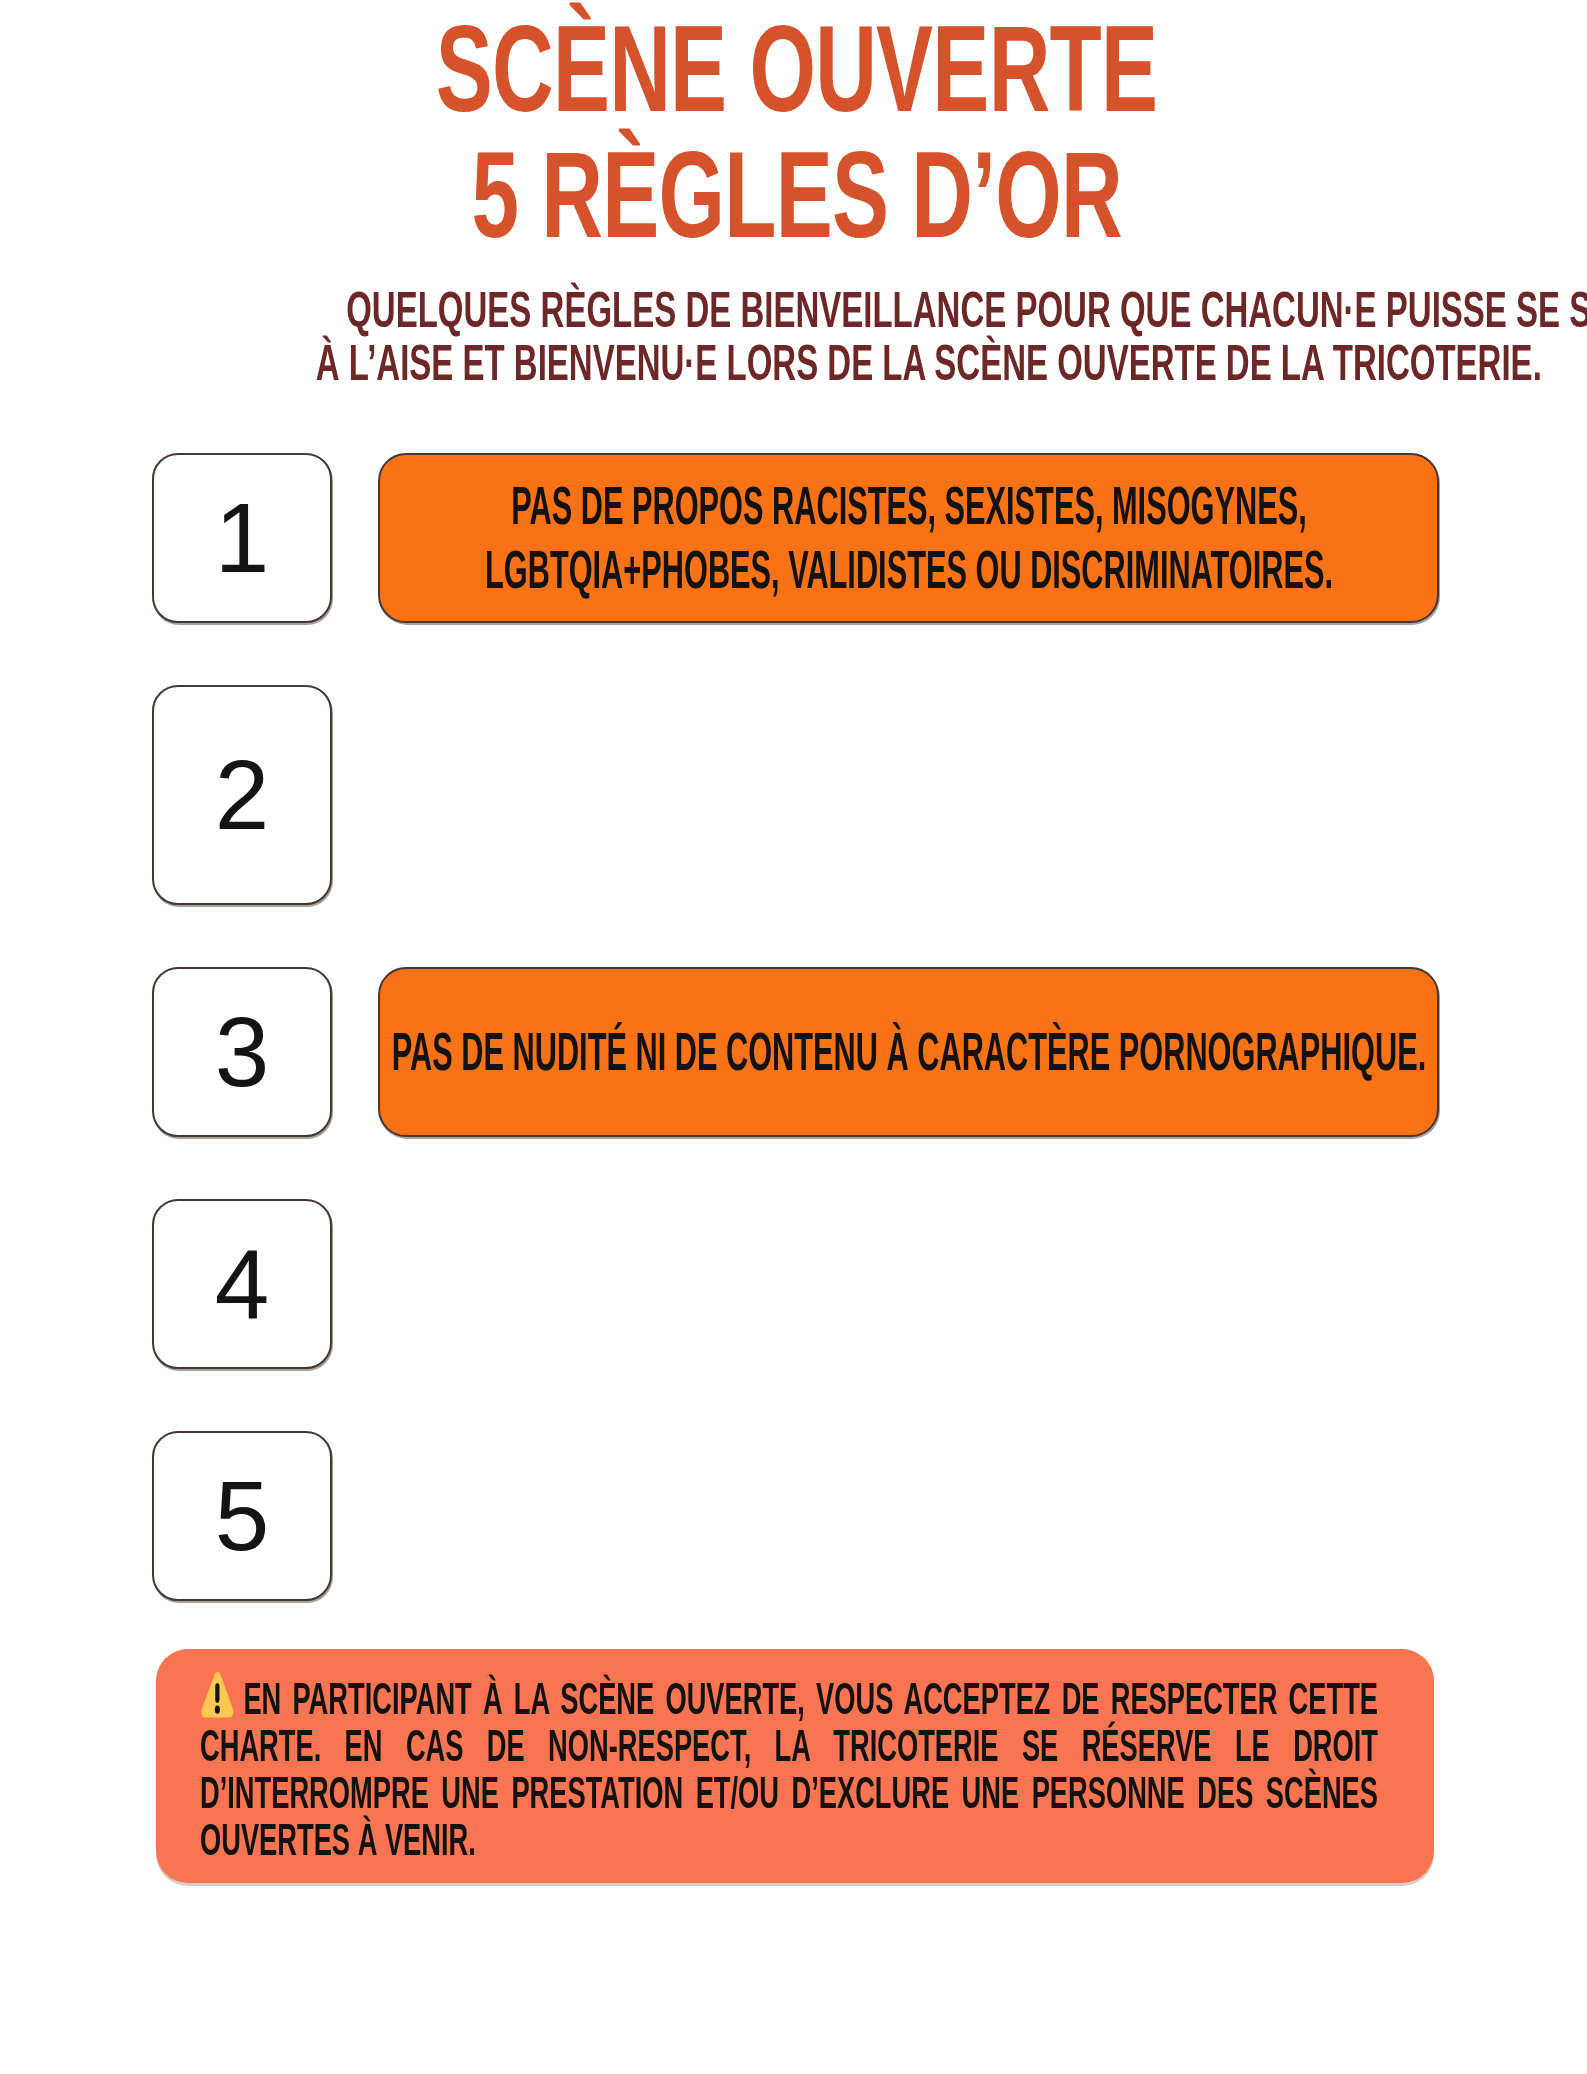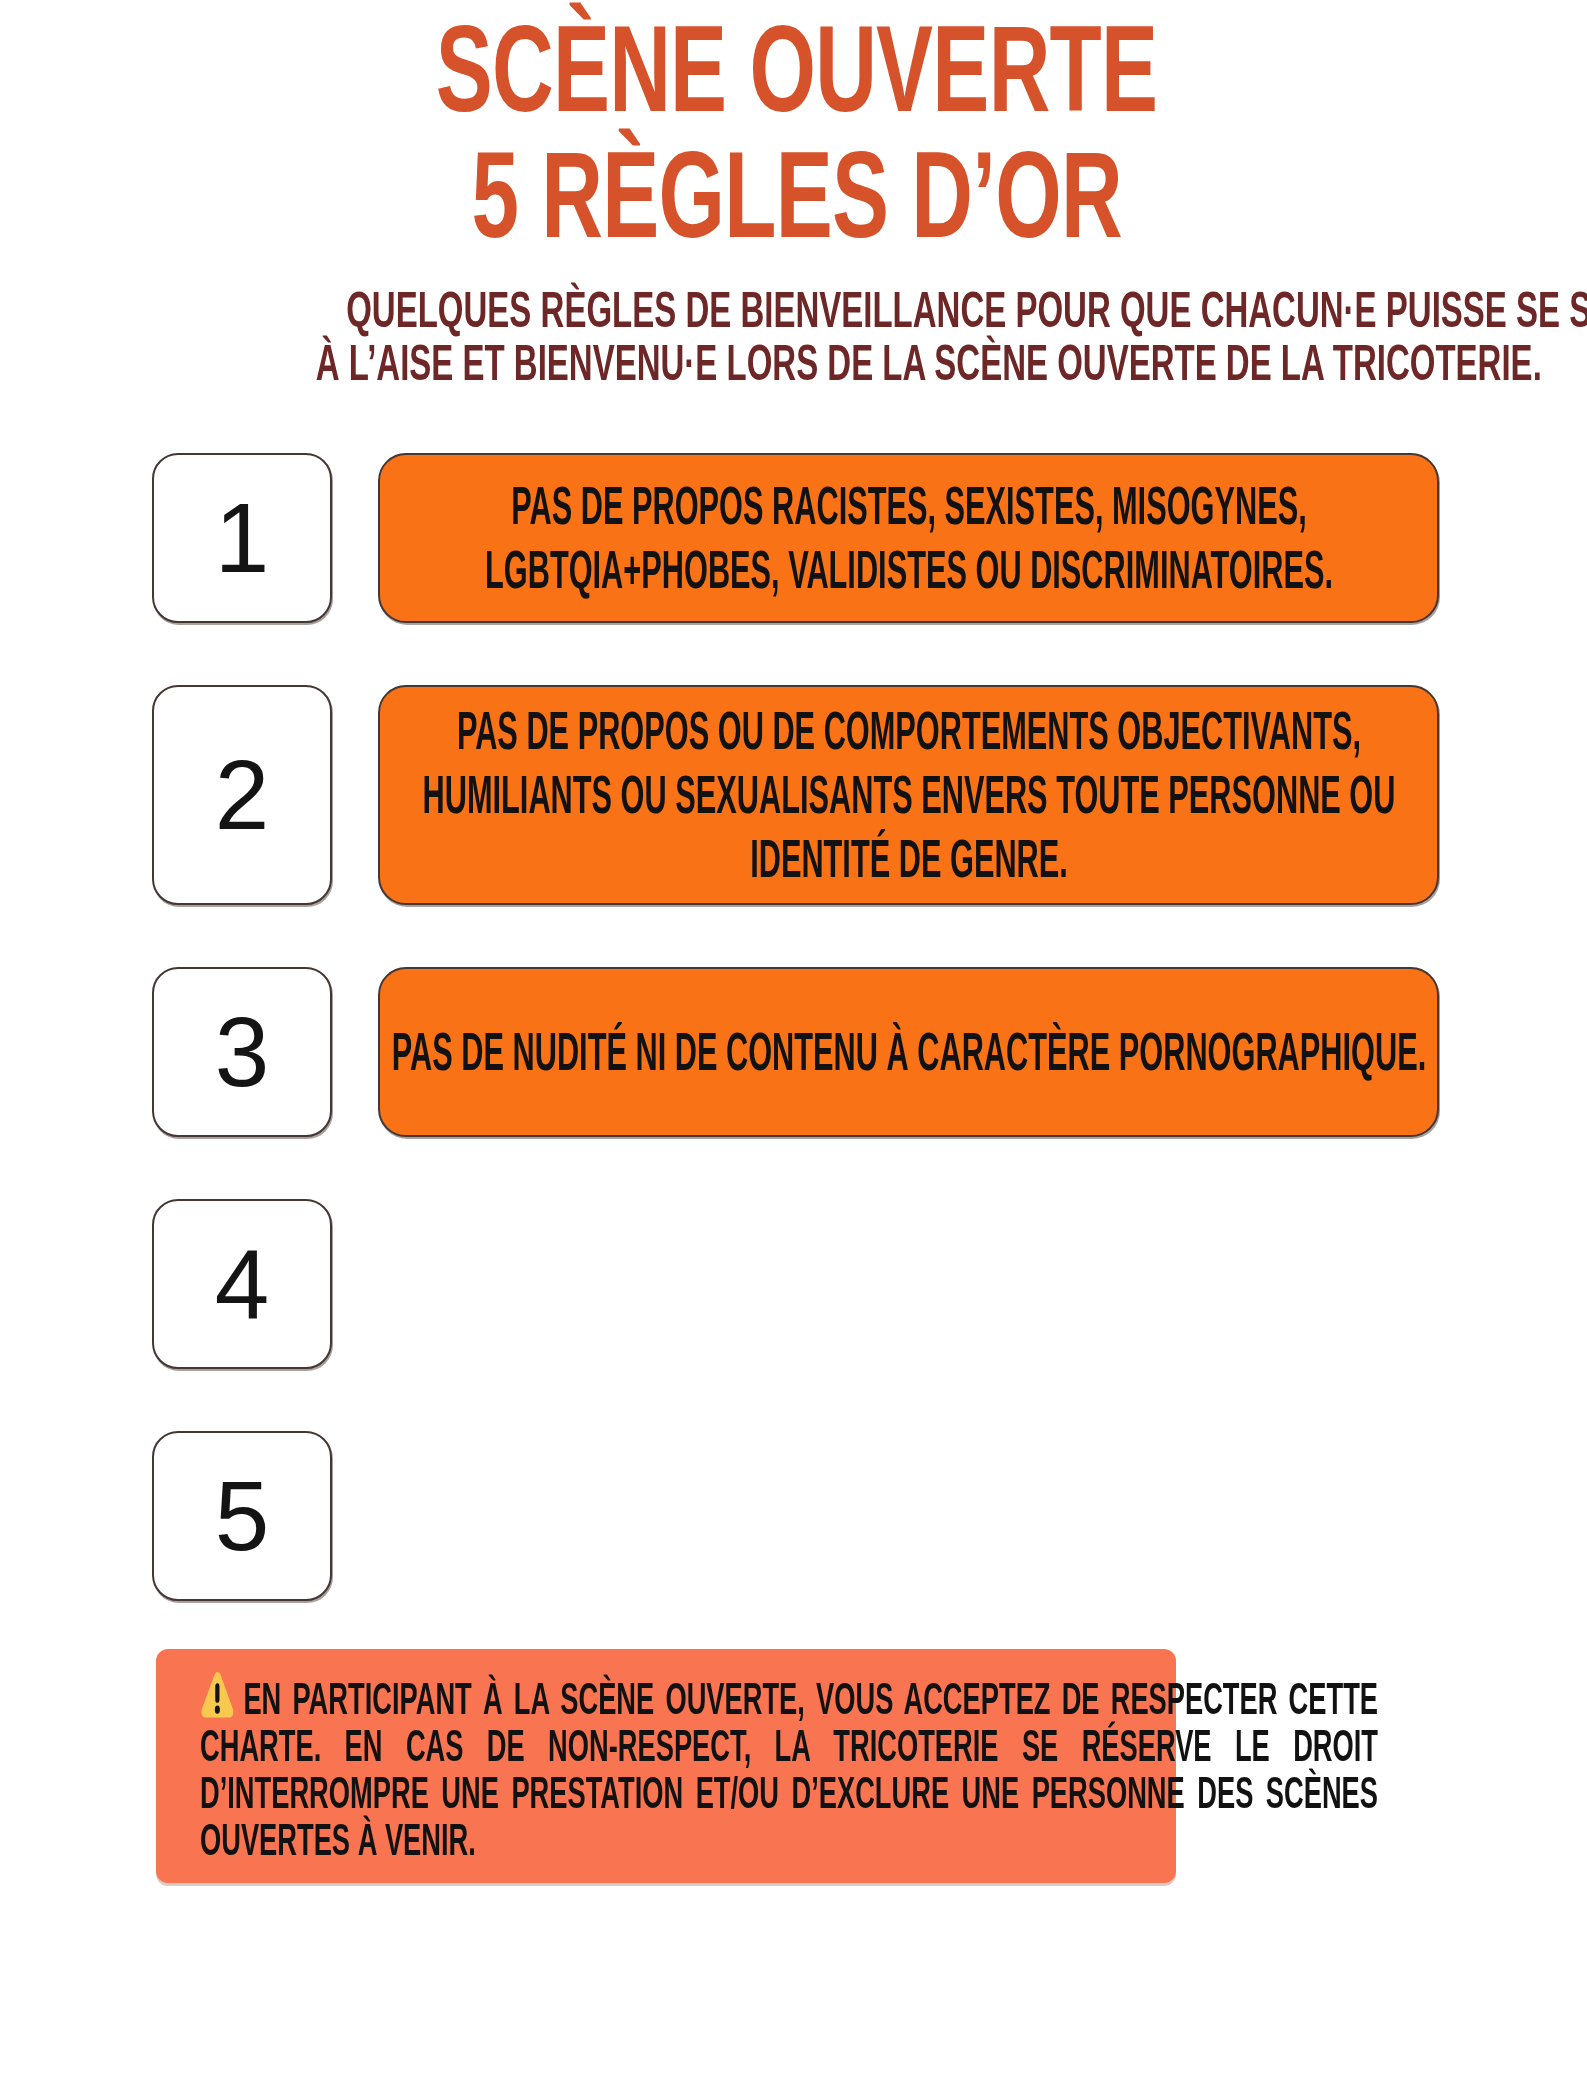--- a/index.html
+++ b/index.html
@@ -100,24 +100,24 @@
     line-height: 64px;
     color: #121212;
   }
   .rline { white-space: nowrap; }
 
   
   .warning-box {
     position: absolute;
     top: 1649px;
     left: 156px;
-    width: 1020px;
+    width: 1278px;
     height: 234px;
     background: #F97450;
-    border-radius: 12px;
+    border-radius: 32px;
     box-shadow: 0 3px 0 rgba(120, 45, 25, 0.25);
     padding-left: 12px;
   }
   .warning-text {
     position: absolute;
     left: 44px;
     top: 50%;
     width: 1900px;
     transform: translateY(-50%) scaleX(0.62);
     transform-origin: left center;
@@ -159,27 +159,20 @@
       <div class="rule-text">
         <div class="rline">PAS DE PROPOS RACISTES, SEXISTES, MISOGYNES,</div>
         <div class="rline">LGBTQIA+PHOBES, VALIDISTES OU DISCRIMINATOIRES.</div>
       </div>
     </div>
   </div>
 
   <div class="rule-row h-220">
     <div class="num-box">
       <span class="num">2</span>
-    </div>
-    <div class="text-box">
-      <div class="rule-text">
-        <div class="rline">PAS DE PROPOS OU DE COMPORTEMENTS OBJECTIVANTS,</div>
-        <div class="rline">HUMILIANTS OU SEXUALISANTS ENVERS TOUTE PERSONNE OU</div>
-        <div class="rline">IDENTITÉ DE GENRE.</div>
-      </div>
     </div>
   </div>
 
   <div class="rule-row h-170">
     <div class="num-box">
       <span class="num">3</span>
     </div>
     <div class="text-box">
       <div class="rule-text">
         <div class="rline">PAS DE NUDITÉ NI DE CONTENU À CARACTÈRE PORNOGRAPHIQUE.</div>

